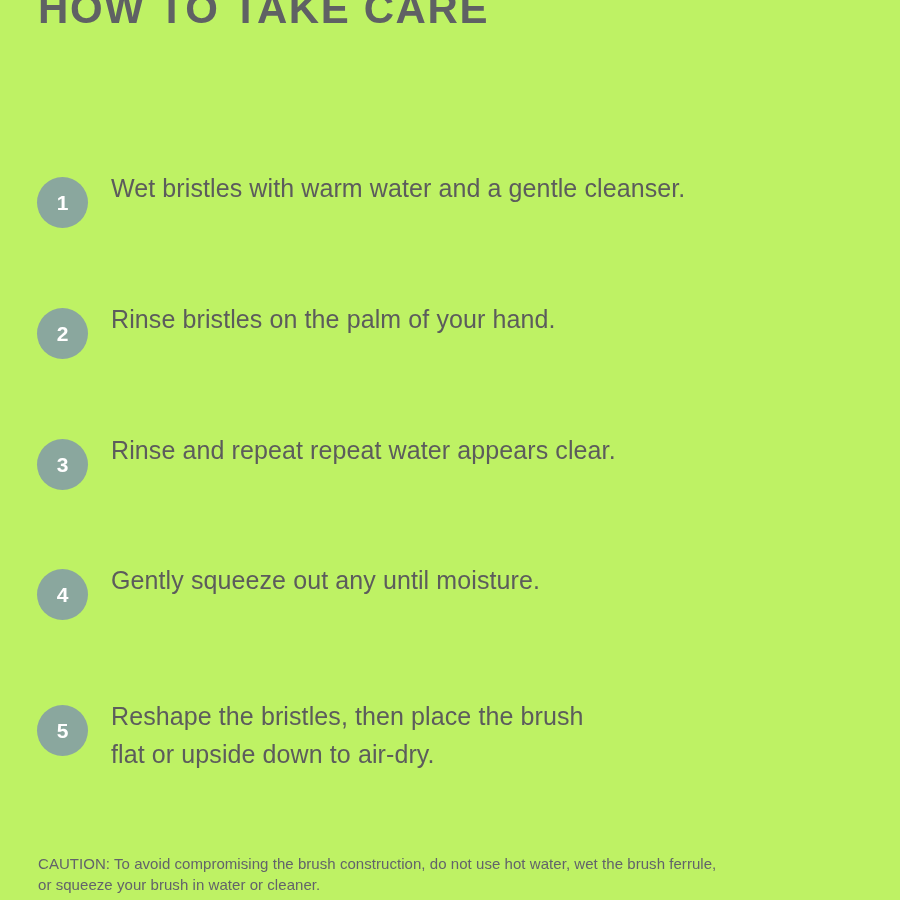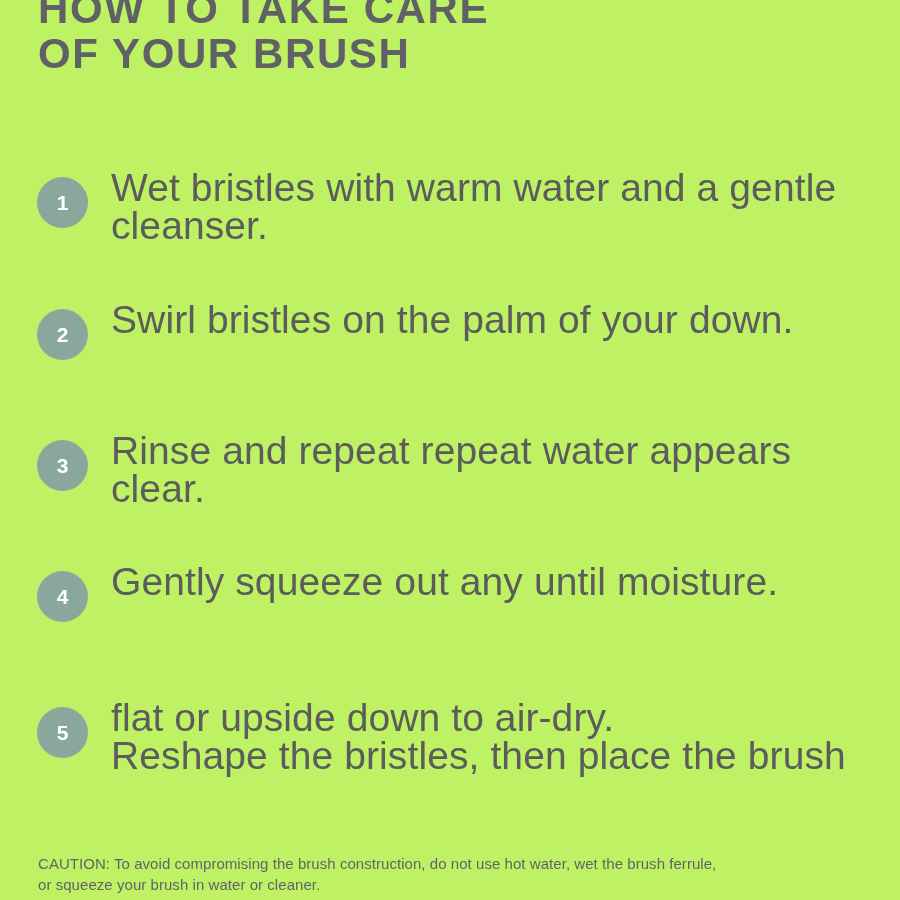--- a/index.html
+++ b/index.html
@@ -81,21 +81,21 @@
     line-height: 1;
     margin-top: 17px;
     user-select: none;
   }
 
   .step-text {
     flex: 1 1 auto;
     padding-left: 23px;
     padding-top: 9px;
     font-family: "Liberation Sans", "DejaVu Sans", sans-serif;
-    font-size: 39px;
+    font-size: 25px;
     line-height: 38px;
     font-weight: 400;
     color: #5c5c5c;
     letter-spacing: 0.1px;
   }
 
   .step-text .line { display: block; }
 
   
   .step-1 { margin-bottom: 47px; }
@@ -121,58 +121,57 @@
 
   .caution .line { display: block; white-space: nowrap; }
 </style>
 </head>
 <body>
 
 <div class="card">
 
   <div class="title-block">
     <span class="title-line">HOW TO TAKE CARE</span>
-    <span class="title-line">OF YOUR BRUSH</span>
   </div>
 
   <ol class="steps">
 
     <li class="step step-1">
       <div class="step-badge">1</div>
       <div class="step-text">
         <span class="line">Wet bristles with warm water and a gentle cleanser.</span>
       </div>
     </li>
 
     <li class="step step-2">
       <div class="step-badge">2</div>
       <div class="step-text">
-        <span class="line">Swirl bristles on the palm of your down.</span>
+        <span class="line">Rinse bristles on the palm of your hand.</span>
       </div>
     </li>
 
     <li class="step step-3">
       <div class="step-badge">3</div>
       <div class="step-text">
         <span class="line">Rinse and repeat repeat water appears clear.</span>
       </div>
     </li>
 
     <li class="step step-4">
       <div class="step-badge">4</div>
       <div class="step-text">
         <span class="line">Gently squeeze out any until moisture.</span>
       </div>
     </li>
 
     <li class="step step-5">
       <div class="step-badge">5</div>
       <div class="step-text">
+        <span class="line">Reshape the bristles, then place the brush</span>
         <span class="line">flat or upside down to air-dry.</span>
-        <span class="line">Reshape the bristles, then place the brush</span>
       </div>
     </li>
 
   </ol>
 
   <div class="caution">
     <span class="line">CAUTION: To avoid compromising the brush construction, do not use hot water, wet the brush ferrule,</span>
     <span class="line">or squeeze your brush in water or cleaner.</span>
   </div>
 

